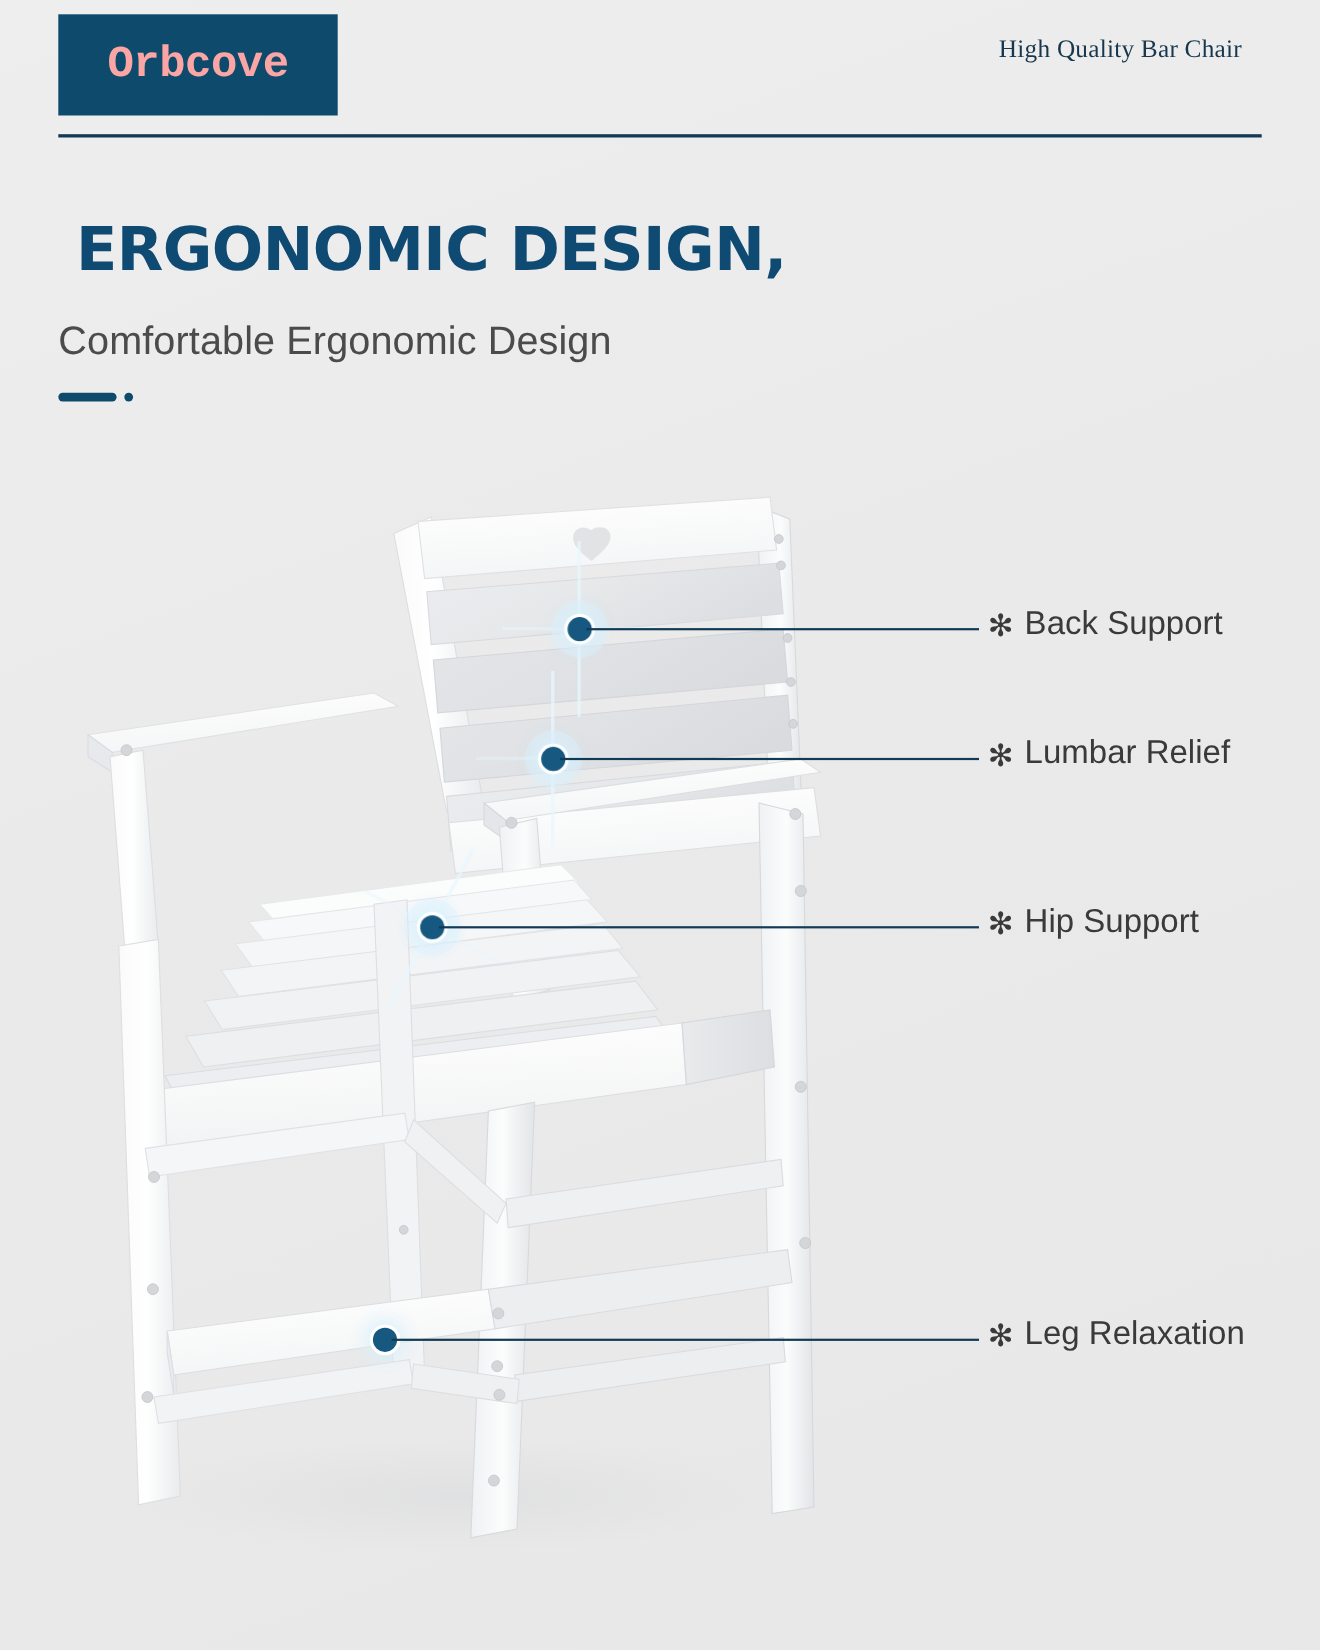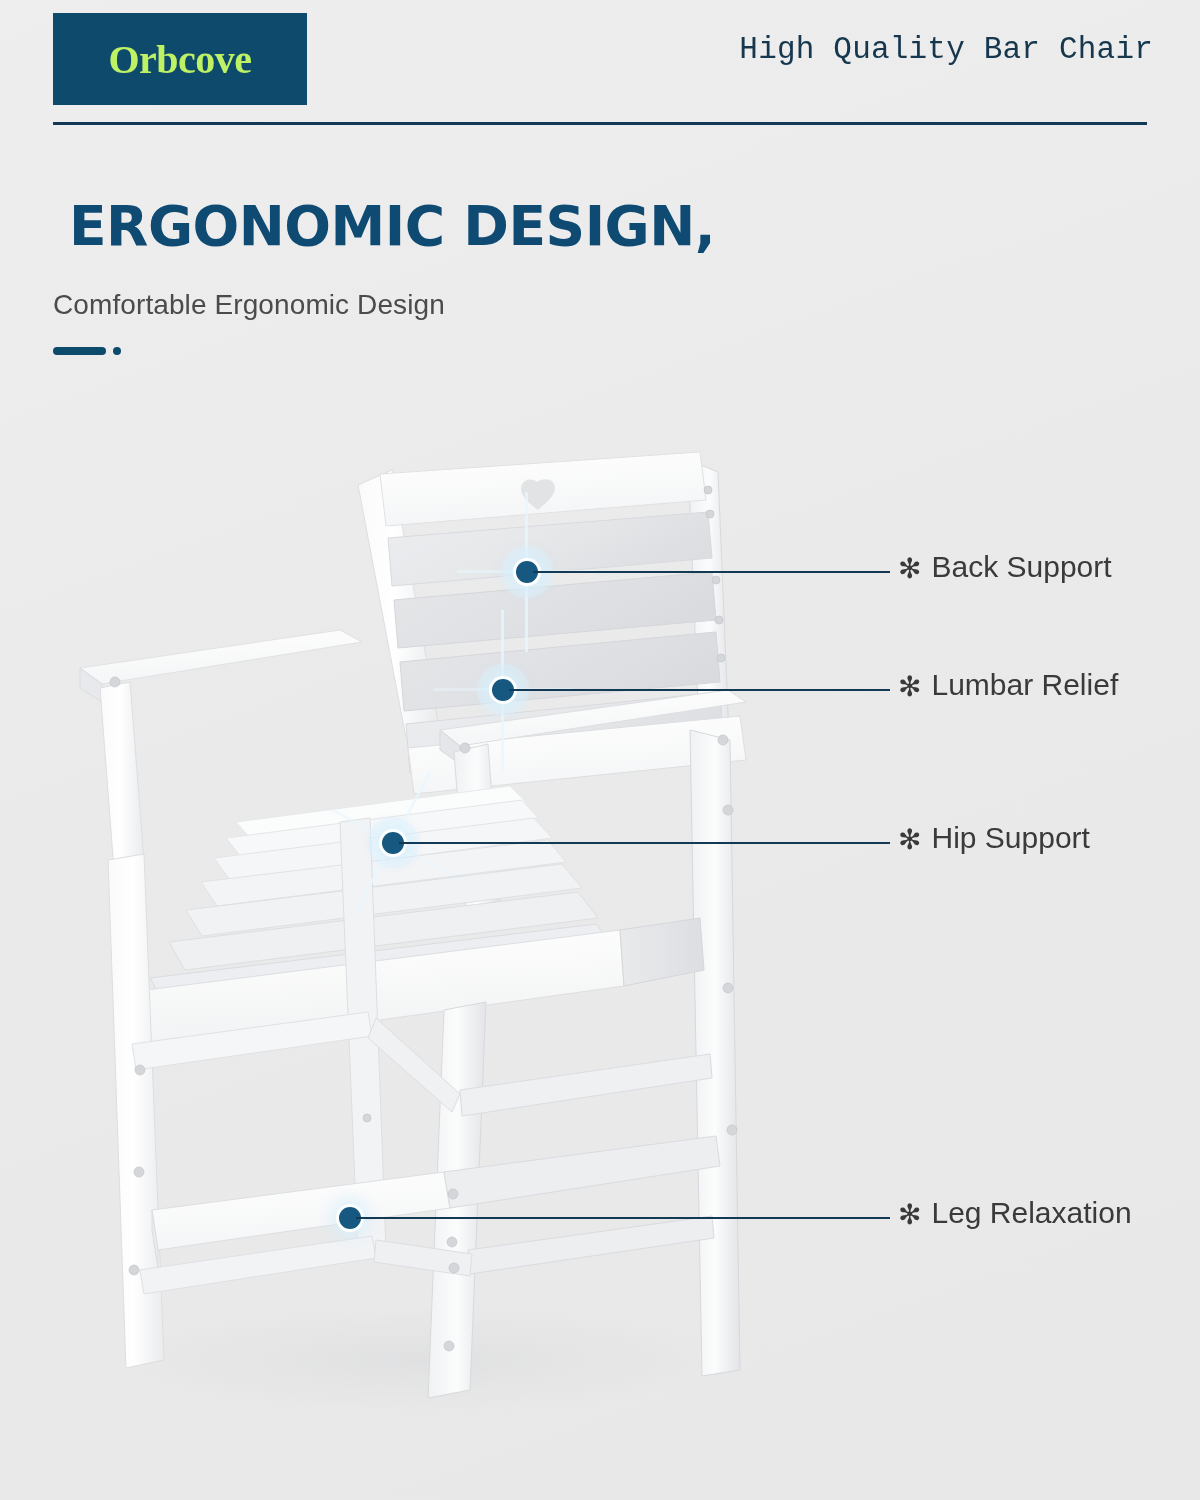--- a/index.html
+++ b/index.html
@@ -35,33 +35,33 @@
     left: 53px;
     top: 13px;
     width: 254px;
     height: 92px;
     background: #0d4a6b;
     display: flex;
     align-items: center;
     justify-content: center;
   }
   .logo-text {
-    color: #bef264;
+    color: #fca5a5;
     font-size: 40px;
     font-weight: bold;
     letter-spacing: -0.5px;
+    font-family: Liberation Mono, monospace;
+  }
+  .header-title {
+    position: absolute;
+    right: 71px;
+    top: 32px;
+    font-size: 23px;
+    color: #16374d;
     font-family: Liberation Serif, serif;
-  }
-  .header-title {
-    position: absolute;
-    right: 47px;
-    top: 32px;
-    font-size: 31px;
-    color: #16374d;
-    font-family: Liberation Mono, monospace;
     letter-spacing: 0.2px;
     white-space: nowrap;
   }
   .header-rule {
     position: absolute;
     left: 53px;
     top: 122px;
     width: 1094px;
     height: 3px;
     background: #123a55;
@@ -79,21 +79,21 @@
     font-size: 55px;
     font-weight: bold;
     color: #0f4a73;
     line-height: 1.19;
     letter-spacing: -0.5px;
     margin: 16px;
   }
   .headline .l2 { display: block; }
   .subtitle {
     margin-top: 30px;
-    font-size: 28px;
+    font-size: 36px;
     color: #4b4b4b;
     font-family: "Liberation Sans", sans-serif;
     letter-spacing: 0.1px;
   }
   .divider {
     margin-top: 26px;
     display: flex;
     align-items: center;
     gap: 7px;
   }

